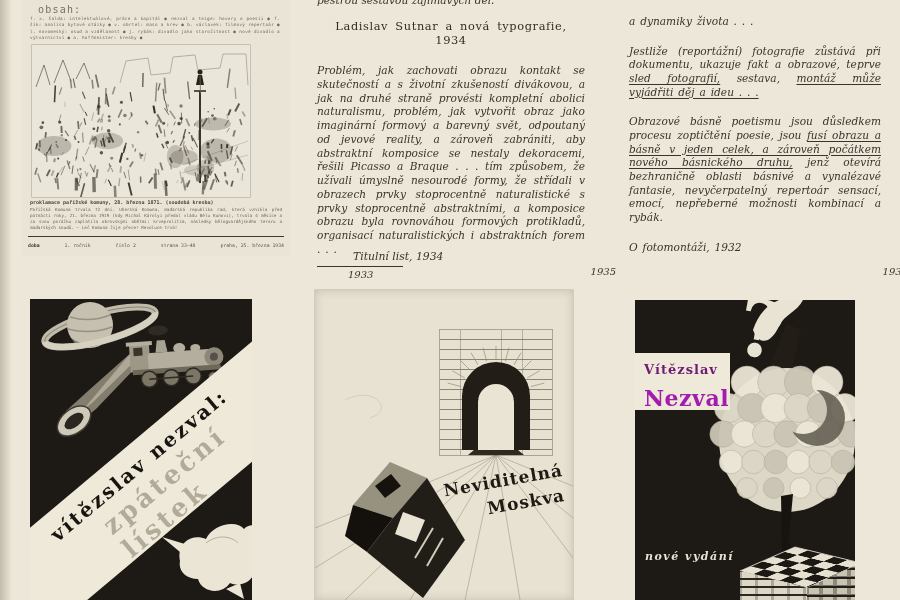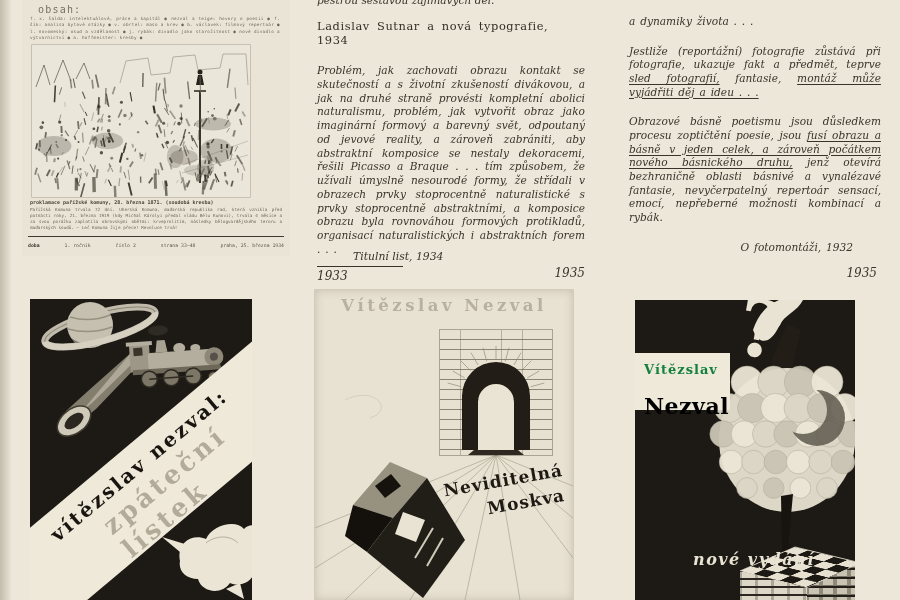--- a/index.html
+++ b/index.html
@@ -22,36 +22,36 @@
   .note{position:absolute;left:8px;top:207px;width:252px;font-family:"DejaVu Sans Mono",monospace;
         font-size:4.3px;line-height:6px;color:#6d6858;text-align:justify;}
   .frule{position:absolute;left:6px;top:236px;width:256px;border-top:1.6px solid #3e392e;}
   .sfoot{position:absolute;left:6px;top:243px;width:256px;display:flex;justify-content:space-between;
         font-family:"DejaVu Sans Mono",monospace;font-size:4.8px;color:#5d5848;}
   .sfoot .b{font-weight:bold;color:#3e392e;}
 
   
   .frag{position:absolute;font-style:italic;font-size:10.6px;}
   #mid-frag{left:317px;top:-6px;width:268px;}
-  .mid-heading{position:absolute;left:317px;top:19px;width:268px;text-align:left;
+  .mid-heading{position:absolute;left:317px;top:19px;width:268px;text-align:center;
         font-size:11.4px;letter-spacing:.6px;word-spacing:3px;color:#332f26;}
   .mid-para{position:absolute;left:317px;top:64px;width:268px;font-style:italic;
         font-size:10.6px;line-height:13.75px;text-align:justify;word-spacing:1.5px;}
   .mid-caption{position:absolute;left:317px;top:250px;font-style:italic;font-size:10.8px;margin-left:36px;}
   .mid-rule{position:absolute;left:317px;top:266px;width:86px;border-top:1.1px solid #39342b;}
-  .year{position:absolute;font-style:italic;font-size:12px;color:#39342b;}
+  .year{position:absolute;font-style:italic;font-size:10px;color:#39342b;margin-left:31px;}
   #y-left{left:317px;top:269px;}
   #y-mid{left:317px;top:266px;width:268px;text-align:right;}
   #y-right{left:613px;top:266px;width:284px;text-align:right;padding-right:20px;box-sizing:border-box;}
 
   .colright{position:absolute;left:613px;top:-1px;width:284px;font-style:italic;
         font-size:10.6px;line-height:13.65px;text-align:justify;word-spacing:1.5px;}
   .colright p{margin:16px;}
   .u{text-decoration:underline;text-underline-offset:2px;text-decoration-thickness:.9px;}
-  .credit{text-align:right;padding-right:28px;margin-top:3px !important;}
+  .credit{text-align:left;padding-right:28px;margin-top:3px !important;}
 
   
   .cover{position:absolute;overflow:hidden;}
   #cover-left{left:30px;top:299px;width:222px;height:301px;background:#1d1a15;}
   #cover-mid{left:315px;top:290px;width:258px;height:310px;background:#e8e2d2;
         box-shadow:inset 0 0 10px rgba(95,88,70,.25),0 0 0 .6px rgba(110,104,88,.35);}
   #cover-right{left:635px;top:300px;width:220px;height:300px;background:#1d1a15;}
   .cover svg.art{position:absolute;inset:0;}
 
   .band{position:absolute;left:-130px;top:159px;width:460px;height:92px;background:#efe9d9;
@@ -65,26 +65,26 @@
   .archwall{position:absolute;left:125px;top:40px;width:112px;height:125px;background-color:#e7e1d1;
         background-image:repeating-linear-gradient(180deg,rgba(0,0,0,0) 0 9.3px,rgba(108,102,86,.75) 9.3px 10px),
                          repeating-linear-gradient(90deg,rgba(0,0,0,0) 0 20px,rgba(108,102,86,.4) 20px 20.7px);
         box-shadow:0 0 0 1px rgba(108,102,86,.5);}
   .archwall svg{position:absolute;inset:0;}
   .mtitle{position:absolute;left:130px;top:178px;transform:rotate(-10deg);font-size:17px;
         font-weight:bold;color:#1d1913;letter-spacing:1px;line-height:1.45;}
   .mtitle .t2{margin-left:40px;}
 
   .label{position:absolute;left:-2px;top:53px;width:97px;height:57px;background:#efe9d9;}
-  .label .a1{margin:9px 0 0 11px;font-size:13px;font-weight:bold;letter-spacing:1px;color:#15803d;}
-  .label .a2{margin:16px 0 0 11px;font-size:22px;font-weight:bold;letter-spacing:.5px;color:#000000;}
+  .label .a1{margin:9px 0 0 11px;font-size:13px;font-weight:bold;letter-spacing:1px;color:#701a75;}
+  .label .a2{margin:8px 0 0 11px;font-size:22px;font-weight:bold;letter-spacing:.5px;color:#a21caf;}
   .qmark{position:absolute;left:103px;top:-16px;font-size:78px;font-weight:bold;color:#e9e3d3;
         transform:rotate(10deg);}
-  .edition{position:absolute;left:10px;top:250px;font-size:16px;font-style:italic;font-weight:bold;
-        letter-spacing:1.5px;color:#e9e3d3;margin-left:48px;}
+  .edition{position:absolute;left:10px;top:250px;font-size:11px;font-style:italic;font-weight:bold;
+        letter-spacing:1.5px;color:#e9e3d3;}
 </style>
 </head>
 <body>
 
 <div class="page">
   <div class="edge-left"></div>
 
   <div class="scan">
     <div class="obsah">obsah:</div>
     <div class="toc">f. x. šalda: intelektuálové, práce a kapitál ● nezval a teige: hovory o poesii ● f. šík: analisa bytové otázky ● v. obrtel: maso a krev ● b. václavek: filmový repertoár ● l. novomeský: osud a vzdělanost ● j. rybák: divadlo jako starožitnost ● nové divadlo a výtvarnictví ● a. hoffmeister: kresby ●</div>
@@ -375,21 +375,21 @@
   <div class="mid-heading">Ladislav Sutnar a nová typografie, 1934</div>
   <div class="mid-para">Problém, jak zachovati obrazu kontakt se skutečností a s životní zkušeností divákovou, a jak na druhé straně provésti kompletní abolici naturalismu, problém, jak vytvořit obraz jako imaginární formový a barevný svět, odpoutaný od jevové reality, a zároveň zabrániti, aby abstraktní komposice se nestaly dekoracemi, řešili Picasso a Braque . . . tím způsobem, že užívali úmyslně nesourodé formy, že střídali v obrazech prvky stoprocentně naturalistické s prvky stoprocentně abstraktními, a komposice obrazu byla rovnováhou formových protikladů, organisací naturalistických i abstraktních forem . . .</div>
   <div class="mid-caption">Titulní list, 1934</div>
   <div class="mid-rule"></div>
   <div class="year" id="y-left">1933</div>
   <div class="year" id="y-mid">1935</div>
   <div class="year" id="y-right">1935</div>
 
   <div class="colright">
     <p>a dynamiky života . . .</p>
-    <p><span>Jestliže (reportážní) fotografie zůstává při fotografie, ukazuje fakt a předmět, teprve </span><span class="u">sled fotografií,</span><span> fantasie, </span><span class="u">montáž může vyjádřiti děj a ideu . . .</span></p>
+    <p><span>Jestliže (reportážní) fotografie zůstává při dokumentu, ukazuje fakt a obrazové, teprve </span><span class="u">sled fotografií,</span><span> sestava, </span><span class="u">montáž může vyjádřiti děj a ideu . . .</span></p>
     <p><span>Obrazové básně poetismu jsou důsledkem procesu zoptičtění poesie, jsou </span><span class="u">fusí obrazu a básně v jeden celek, a zároveň počátkem nového básnického druhu,</span><span> jenž otevírá bezhraničně oblasti básnivé a vynalézavé fantasie, nevyčerpatelný repertoár sensací, emocí, nepřeberné možnosti kombinací a rybák.</span></p>
     <p class="credit">O fotomontáži, 1932</p>
   </div>
 
   <div class="cover" id="cover-left">
     <svg class="art" viewBox="0 0 222 301">
       <g transform="rotate(-15 70 28)">
         <ellipse cx="70" cy="28" rx="57" ry="14" fill="none" stroke="#c9c3b3" stroke-width="7" opacity=".95"></ellipse>
         <ellipse cx="70" cy="28" rx="57" ry="14" fill="none" stroke="#8a8474" stroke-width="1"></ellipse>
       </g>
@@ -454,21 +454,20 @@
       <path d="M30,110 C60,95 80,120 55,128" stroke="#c8c2b2" fill="none" opacity=".6"></path>
       <g>
         <path d="M38,215 L75,172 L112,188 L78,228 Z" fill="#97917f"></path>
         <path d="M112,188 L150,250 L108,308 L52,262 L78,228 Z" fill="#211d17"></path>
         <path d="M38,215 L78,228 L52,262 L30,246 Z" fill="#14110d"></path>
         <path d="M88,222 L110,230 L101,252 L80,244 Z" fill="#e9e3d3"></path>
         <path d="M60,196 L76,184 L86,196 L70,208 Z" fill="#16130e"></path>
         <path d="M118,238 L100,268 M128,248 L112,276" stroke="#cfc9b9" stroke-width="2"></path>
       </g>
     </svg>
-    <div class="m-author">Vítězslav Nezval</div>
     <div class="archwall">
       <svg viewBox="0 0 112 125">
         <path d="M38,120 L38,72 A18,18 0 0 1 74,72 L74,120 Z" fill="#eae4d4"></path>
         <path d="M22,120 L22,66 A34,34 0 0 1 90,66 L90,120 Z M38,120 L38,72 A18,18 0 0 1 74,72 L74,120 Z" fill-rule="evenodd" fill="#221e17"></path>
         <g id="voussoir-g">
             <line x1="21.22667025359354" y1="56.68251437630927" x2="7.70370868554658" y2="53.05904774487398" stroke="#8a8472" stroke-width="0.7" opacity="0.9"></line>
             <line x1="24.82308546376021" y1="48" x2="12.698729810778069" y2="40.99999999999999" stroke="#8a8472" stroke-width="0.7" opacity="0.9"></line>
             <line x1="30.544155877284282" y1="40.54415587728429" x2="20.644660940672615" y2="30.64466094067263" stroke="#8a8472" stroke-width="0.7" opacity="0.9"></line>
             <line x1="37.999999999999986" y1="34.82308546376022" x2="30.99999999999998" y2="22.698729810778083" stroke="#8a8472" stroke-width="0.7" opacity="0.9"></line>
             <line x1="46.68251437630926" y1="31.22667025359354" x2="43.059047744873965" y2="17.703708685546587" stroke="#8a8472" stroke-width="0.7" opacity="0.9"></line>

